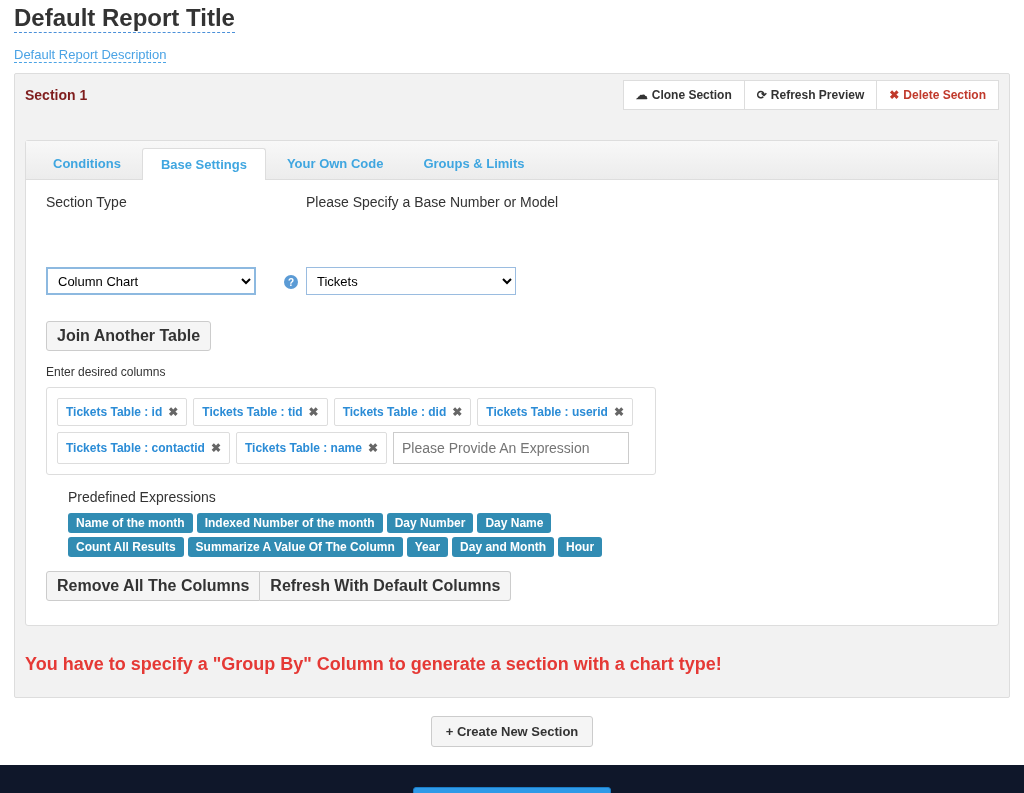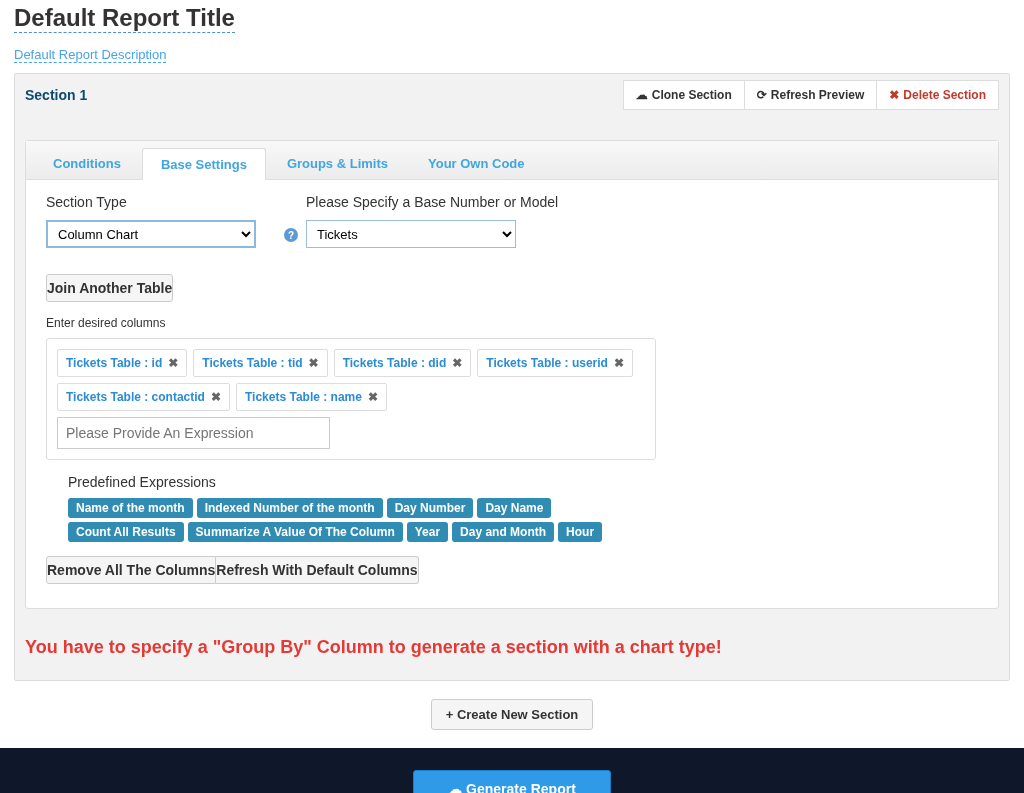--- a/index.html
+++ b/index.html
@@ -31,21 +31,21 @@
   background: #f2f2f2;
   border-radius: 2px;
   padding: 6px 10px 22px 10px;
 }
 .section-hdr {
   display: flex;
   align-items: center;
   margin-bottom: 30px;
 }
 .section-label {
-  color: #0c4a6e;
+  color: #7f1d1d;
   font-weight: bold;
   font-size: 14px;
   flex: 1;
 }
 .hdr-btns { display: flex; gap: 0; }
 .hdr-btn {
   background: #fff;
   border: 1px solid #ddd;
   border-left: none;
   padding: 7px 12px;
@@ -95,34 +95,35 @@
 .row { display: flex; gap: 0; }
 .fld { margin-right: 20px; }
 .fld-label { font-size: 14px; color: #333; margin-bottom: 10px; }
 .sel {
   height: 28px;
   border: 1px solid #9abce0;
   background: #fff;
   padding: 0 6px;
   font-size: 13px;
   width: 210px;
+  margin-top: 47px;
 }
 .helpico {
   width: 14px; height: 14px; border-radius: 50%;
   background: #5b9bd5; color: #fff; display: inline-flex;
   align-items: center; justify-content: center;
   font-size: 10px; font-weight: bold; margin: 0 8px;
   align-self: flex-end; margin-bottom: 6px;
 }
 .btn-light {
   background: #f5f5f5;
   border: 1px solid #ccc;
   border-radius: 3px;
-  padding: 5px 0;
-  font-size: 14px;
+  padding: 5px 10px;
+  font-size: 16px;
   font-weight: bold;
   color: #333;
   cursor: pointer;
 }
 
 .columns-label { font-size: 12px; margin: 14px 0 8px 0; }
 .columns-box {
   border: 1px solid #ddd;
   border-radius: 3px;
   padding: 10px;
@@ -140,21 +141,21 @@
   display: flex; align-items: center;
   gap: 6px;
   background: #fff;
 }
 .chip .x { color: #666; cursor: pointer; }
 .expr-input {
   border: 1px solid #ccc;
   padding: 6px 8px;
   font-size: 14px;
   color: #888;
-  width: 273px;
+  width: 236px;
   height: 32px;
 }
 
 .predef-region { padding: 14px 22px 0 22px; }
 .predef-title { font-size: 14px; margin-bottom: 8px; }
 .predef-chips { display: flex; flex-wrap: wrap; gap: 4px 4px; width: 540px; }
 .pchip {
   background: #318cb3;
   color: #fff;
   border-radius: 3px;
@@ -215,22 +216,22 @@
           <span class="ico">✖</span>
           <span>Delete Section</span>
         </button>
       </div>
     </div>
 
     <div class="settings-card">
       <div class="tabs">
         <div class="tab">Conditions</div>
         <div class="tab active">Base Settings</div>
+        <div class="tab">Your Own Code</div>
         <div class="tab">Groups &amp; Limits</div>
-        <div class="tab">Your Own Code</div>
       </div>
 
       <div class="tab-body">
         <div class="row">
           <div class="fld">
             <div class="fld-label">Section Type</div>
             <select class="sel" style="border:2px solid #8db9e0">
               <option>Column Chart</option>
             </select>
           </div>

